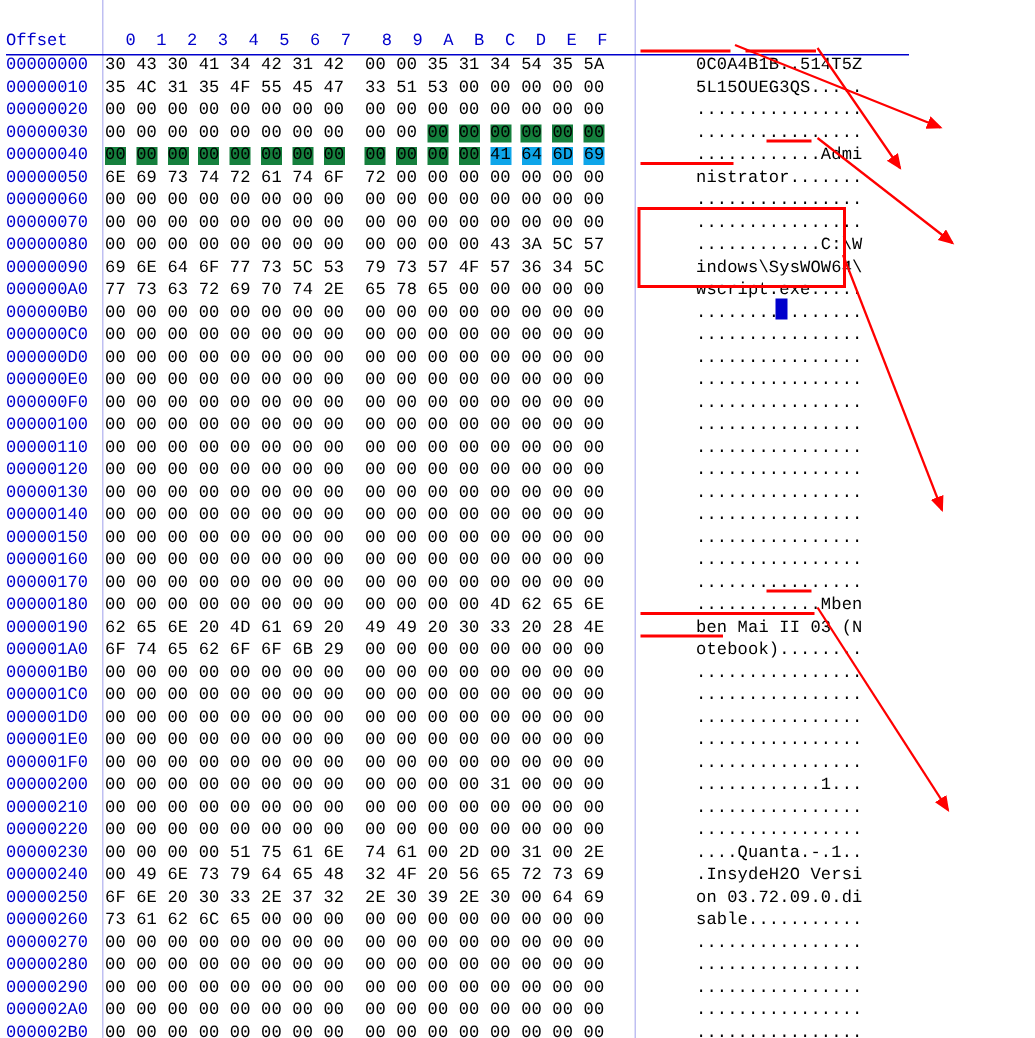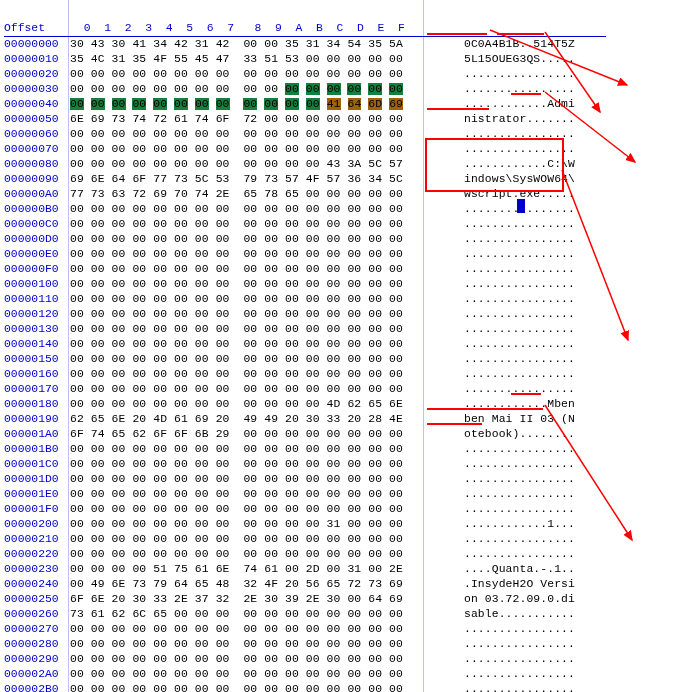--- a/index.html
+++ b/index.html
@@ -25,21 +25,21 @@
     white-space: pre;
     height: 15px;
     line-height: 15px;
   }
   .rows { white-space: pre; font-family: Liberation Mono, monospace; }
   .row { height: 15px; line-height: 15px; }
   .off { color: #0000CC; }
   .hex, .asc { color: #000; letter-spacing: 0.1px;}
   .asc { position: relative; }
   .hl-blue { background: #15803d; }
-  .hl-dkb  { background: #a16207; color:#000;}
+  .hl-dkb  { background: #0ea5e9; color:#000;}
   .hl-cur  { background: #0000CC; color:#fff; }
   .box-red { position:absolute; border:2px solid #FF0000; z-index:4; }
   .uline   { border-bottom:2px solid #FF0000; }
   .labels { position:absolute; z-index:6; font-family: "SimSun","Arial"; font-size:12px;}
   svg.arrows { position:absolute; top:0; left:0; z-index:5; pointer-events:none; }
   .sep {
      position:absolute; top:0; bottom:0; width:1px; background:#0000CC; opacity:0.25;
   }
 </style>
 </head>

